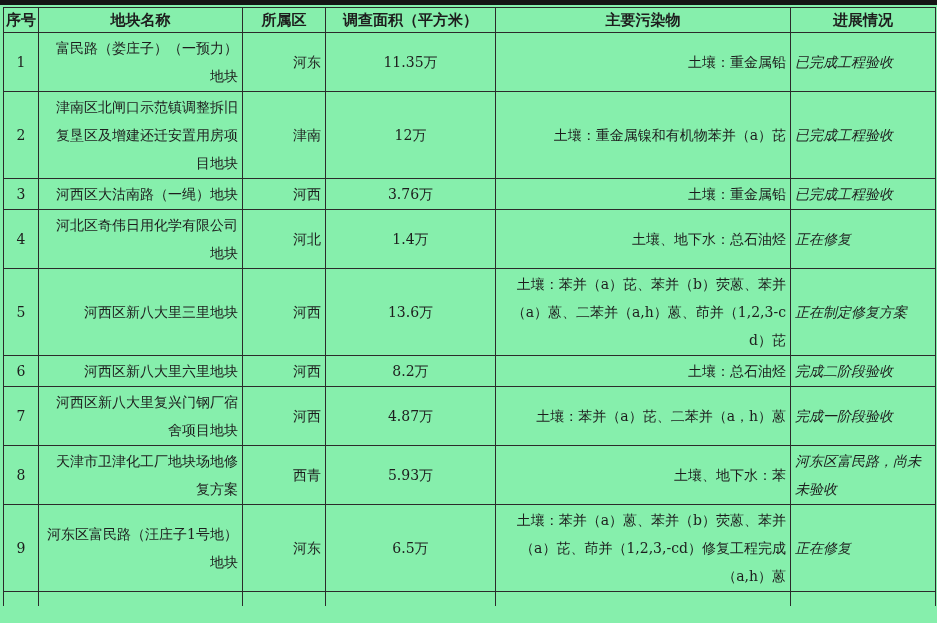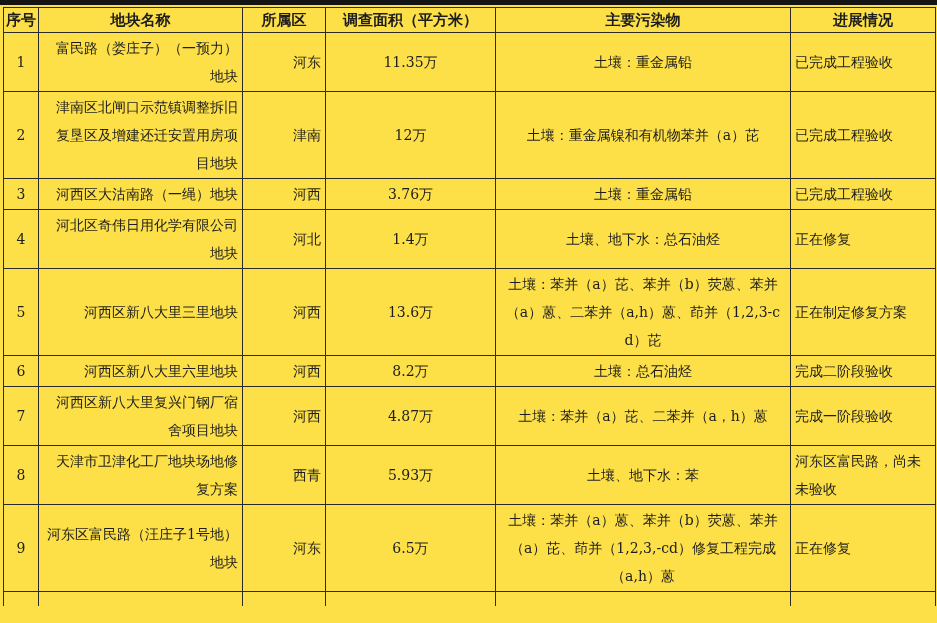--- a/index.html
+++ b/index.html
@@ -6,21 +6,21 @@
     margin: 0;
     padding: 0;
     background: #ffffff;
     font-family: "DejaVu Serif", "Liberation Serif", serif;
   }
   .page {
     position: relative;
     width: 937px;
     height: 623px;
     overflow: hidden;
-    background: #fde047;
+    background: #86efac;
   }
   .top-bar {
     position: absolute;
     top: 0;
     left: 0;
     width: 937px;
     height: 5px;
     background: #151515;
   }
   table.data-table {
@@ -51,22 +51,22 @@
     font-size: 14px;
     line-height: 28px;
     padding: 1px 4px;
     vertical-align: middle;
     word-break: break-all;
   }
   td.col-index   { text-align: center; padding: 1px 1px; }
   td.col-name    { text-align: right; }
   td.col-district{ text-align: right; }
   td.col-area    { text-align: center; }
-  td.col-pollutants { text-align: center; padding-left: 5px; }
-  td.col-progress   { text-align: left; }
+  td.col-pollutants { text-align: right; padding-left: 5px; }
+  td.col-progress   { text-align: left; font-style: italic; }
   tr.stub-row td {
     height: 14px;
     border-bottom: none;
     padding: 0;
   }
   
   col.c-index    { width: 35px;  }
   col.c-name     { width: 204px; }
   col.c-district { width: 83px;  }
   col.c-area     { width: 170px; }

